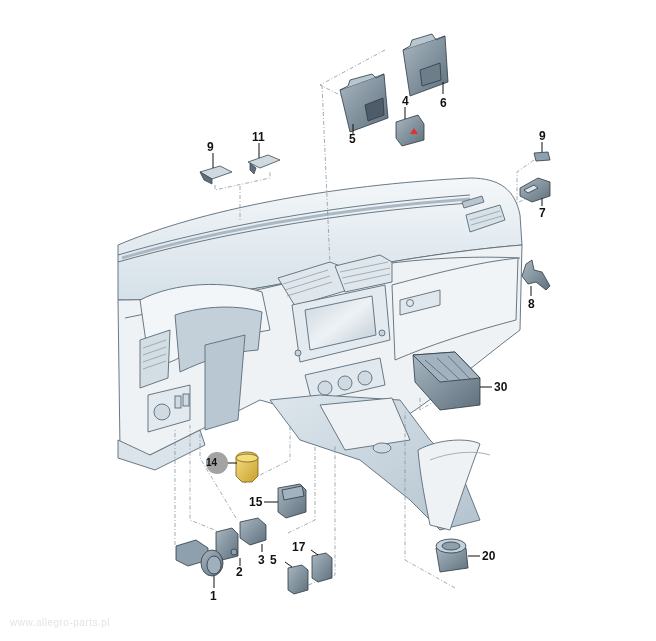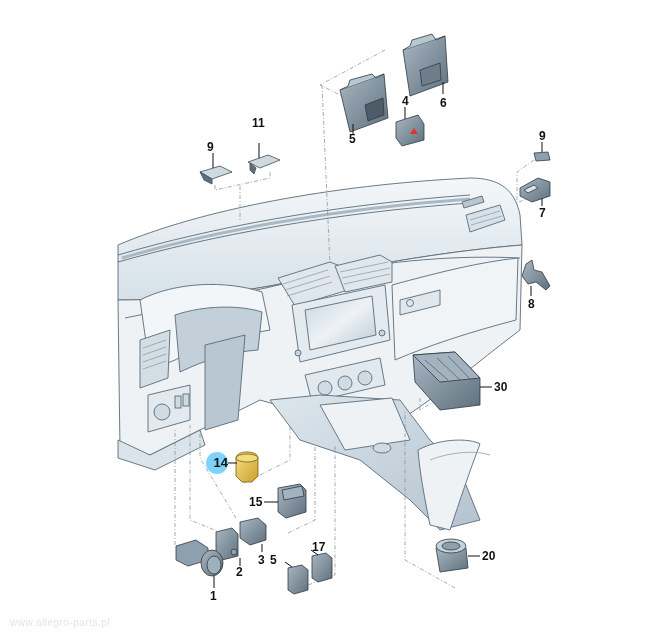--- a/index.html
+++ b/index.html
@@ -3,22 +3,22 @@
 <meta charset="utf-8">
 <style>
   html, body { margin:0; padding:0; background:#ffffff; }
   body { width:656px; height:641px; position:relative; overflow:hidden;
          font-family:"Liberation Sans", sans-serif; }
   #stage { position:absolute; left:0; top:0; width:656px; height:641px; }
   svg { position:absolute; left:0; top:0; }
   .callout { position:absolute; font-family:"Liberation Sans", sans-serif;
              font-weight:bold; font-size:12px; color:#111; line-height:12px;
              white-space:nowrap; }
-  .callout.hl { background:#7dd3fc; border-radius:50%; width:22px; height:22px;
-                line-height:22px; text-align:right; font-size:13px; }
+  .callout.hl { background:#a3a3a3; border-radius:50%; width:22px; height:22px;
+                line-height:22px; text-align:left; font-size:10px; }
   .watermark { position:absolute; left:10px; top:617px; font-size:10px;
                color:#e4e4e4; letter-spacing:0.5px; }
 </style>
 </head>
 <body>
 
 <div id="stage">
 
 <svg width="656" height="641" viewBox="0 0 656 641">
   <defs>
@@ -255,31 +255,31 @@
     <line x1="262" y1="544" x2="262" y2="552"></line>
     <line x1="240" y1="558" x2="240" y2="566"></line>
     <line x1="214" y1="576" x2="214" y2="588"></line>
     <line x1="285" y1="562" x2="292" y2="567"></line>
     <line x1="311" y1="550" x2="318" y2="555"></line>
     <line x1="468" y1="556" x2="480" y2="556"></line>
   </g>
 </svg>
 
 <span class="callout" style="left:207px;top:141px">9</span>
-<span class="callout" style="left:252px;top:117px">11</span>
+<span class="callout" style="left:252px;top:131px">11</span>
 <span class="callout" style="left:349px;top:133px">5</span>
 <span class="callout" style="left:402px;top:95px">4</span>
 <span class="callout" style="left:440px;top:97px">6</span>
 <span class="callout" style="left:539px;top:130px">9</span>
 <span class="callout" style="left:539px;top:207px">7</span>
 <span class="callout" style="left:528px;top:298px">8</span>
 <span class="callout" style="left:494px;top:381px">30</span>
 <span class="callout hl" style="left:206px;top:452px">14</span>
 <span class="callout" style="left:249px;top:496px">15</span>
 <span class="callout" style="left:258px;top:554px">3</span>
 <span class="callout" style="left:236px;top:566px">2</span>
 <span class="callout" style="left:210px;top:590px">1</span>
 <span class="callout" style="left:270px;top:554px">5</span>
-<span class="callout" style="left:312px;top:541px">17</span>
+<span class="callout" style="left:292px;top:541px">17</span>
 <span class="callout" style="left:482px;top:550px">20</span>
 
 <span class="watermark">www.allegro-parts.pl</span>
 </div>
 
 </body></html>

